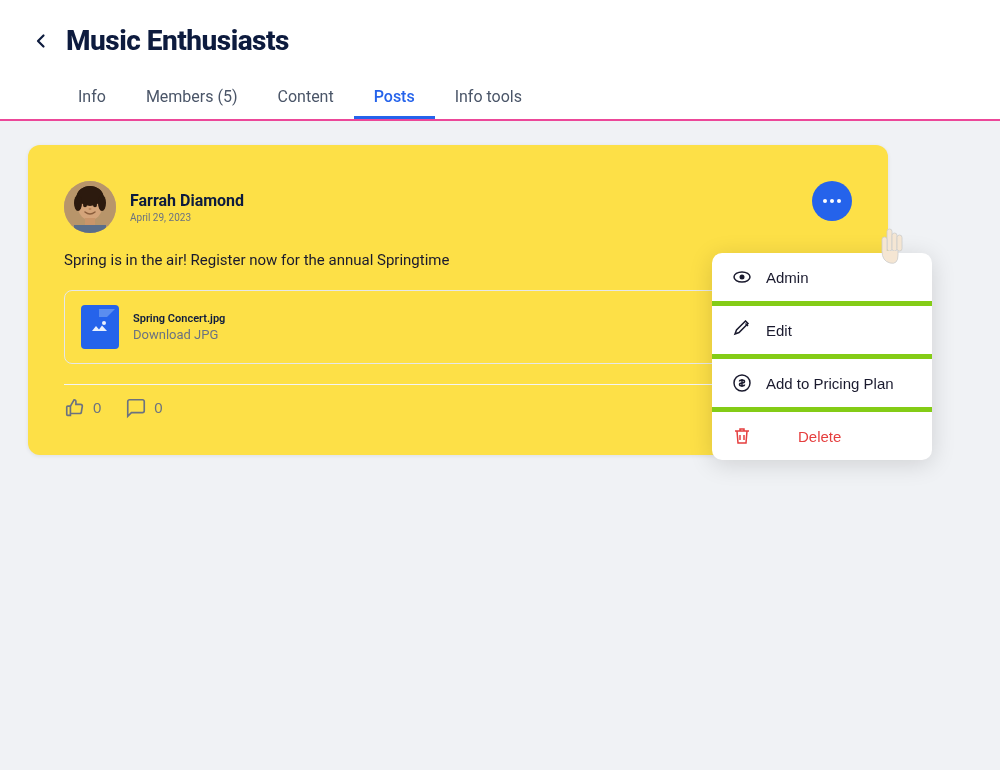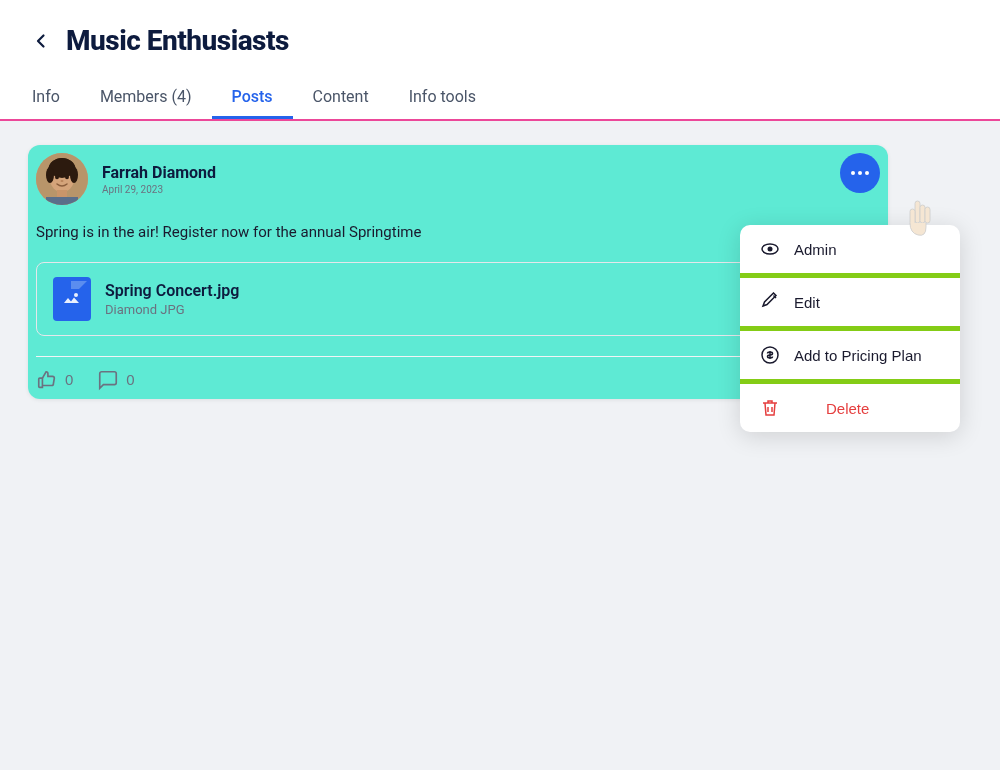--- a/index.html
+++ b/index.html
@@ -38,20 +38,21 @@
     .page-title {
       font-size: 28px;
       font-weight: 800;
       color: #0d1b3e;
       letter-spacing: -0.5px;
     }
 
     .tabs {
       display: flex;
       gap: 0;
+      margin-left: 46px;
     }
 
     .tab {
       padding: 10px 20px;
       font-size: 16px;
       color: #4a5568;
       cursor: pointer;
       border-bottom: 3px solid transparent;
       font-weight: 400;
       white-space: nowrap;
@@ -66,23 +67,23 @@
     .tab:first-child {
       padding-left: 4px;
     }
 
     .content-area {
       padding: 24px 28px;
       position: relative;
     }
 
     .post-card {
-      background: #5eead4;
+      background: #fde047;
       border-radius: 12px;
-      padding: 8px;
+      padding: 36px;
       box-shadow: 0 1px 4px rgba(0,0,0,0.08);
       position: relative;
       max-width: 860px;
     }
 
     .post-header {
       display: flex;
       align-items: flex-start;
       justify-content: space-between;
       margin-bottom: 16px;
@@ -203,21 +204,21 @@
       height: 22px;
     }
 
     .file-info {
       display: flex;
       flex-direction: column;
       gap: 2px;
     }
 
     .file-name {
-      font-size: 16px;
+      font-size: 11px;
       font-weight: 600;
       color: #0d1b3e;
     }
 
     .file-action {
       font-size: 13px;
       color: #6b7280;
     }
 
     .post-footer {
@@ -304,23 +305,23 @@
   <div class="header-top">
     <button class="back-btn">
       <svg width="18" height="18" viewBox="0 0 18 18" fill="none">
         <path d="M11.5 3.5L6 9l5.5 5.5" stroke="#0d1b3e" stroke-width="2.2" stroke-linecap="round" stroke-linejoin="round"></path>
       </svg>
     </button>
     <h1 class="page-title">Music Enthusiasts</h1>
   </div>
   <nav class="tabs">
     <div class="tab">Info</div>
-    <div class="tab">Members (4)</div>
+    <div class="tab">Members (5)</div>
+    <div class="tab">Content</div>
     <div class="tab active">Posts</div>
-    <div class="tab">Content</div>
     <div class="tab">Info tools</div>
   </nav>
 </div>
 
 <div class="content-area">
   <div class="post-card">
     <div class="post-header">
       <div class="post-author">
         <div class="avatar">
           
@@ -412,21 +413,21 @@
       <div class="file-icon">
         <svg viewBox="0 0 22 22" fill="none" xmlns="http://www.w3.org/2000/svg">
 
           <rect x="2" y="2" width="18" height="18" rx="2" fill="none"></rect>
           <path d="M3 15l4-5 3 3.5 3-4 5 5.5H3z" fill="white" opacity="0.9"></path>
           <circle cx="15" cy="7" r="2" fill="white" opacity="0.9"></circle>
         </svg>
       </div>
       <div class="file-info">
         <span class="file-name">Spring Concert.jpg</span>
-        <span class="file-action">Diamond JPG</span>
+        <span class="file-action">Download JPG</span>
       </div>
     </div>
 
     <div class="post-footer">
       <button class="reaction-btn">
         <svg viewBox="0 0 24 24" fill="none" stroke="#6b7280" stroke-width="1.8">
           <path d="M7 10V20H4a1 1 0 01-1-1v-8a1 1 0 011-1h3z"></path>
           <path d="M7 10l4-7a2 2 0 012 2v3h5a2 2 0 012 2l-1 6a2 2 0 01-2 2H7"></path>
         </svg>
         <span>0</span>

